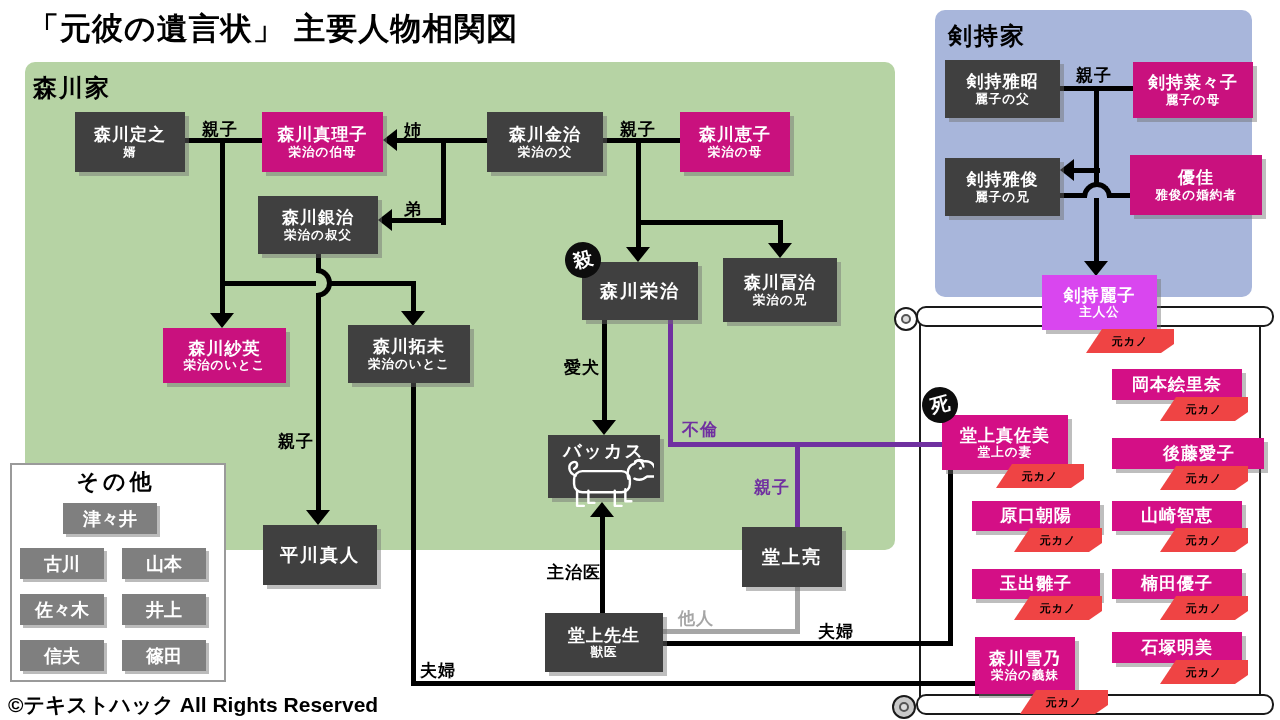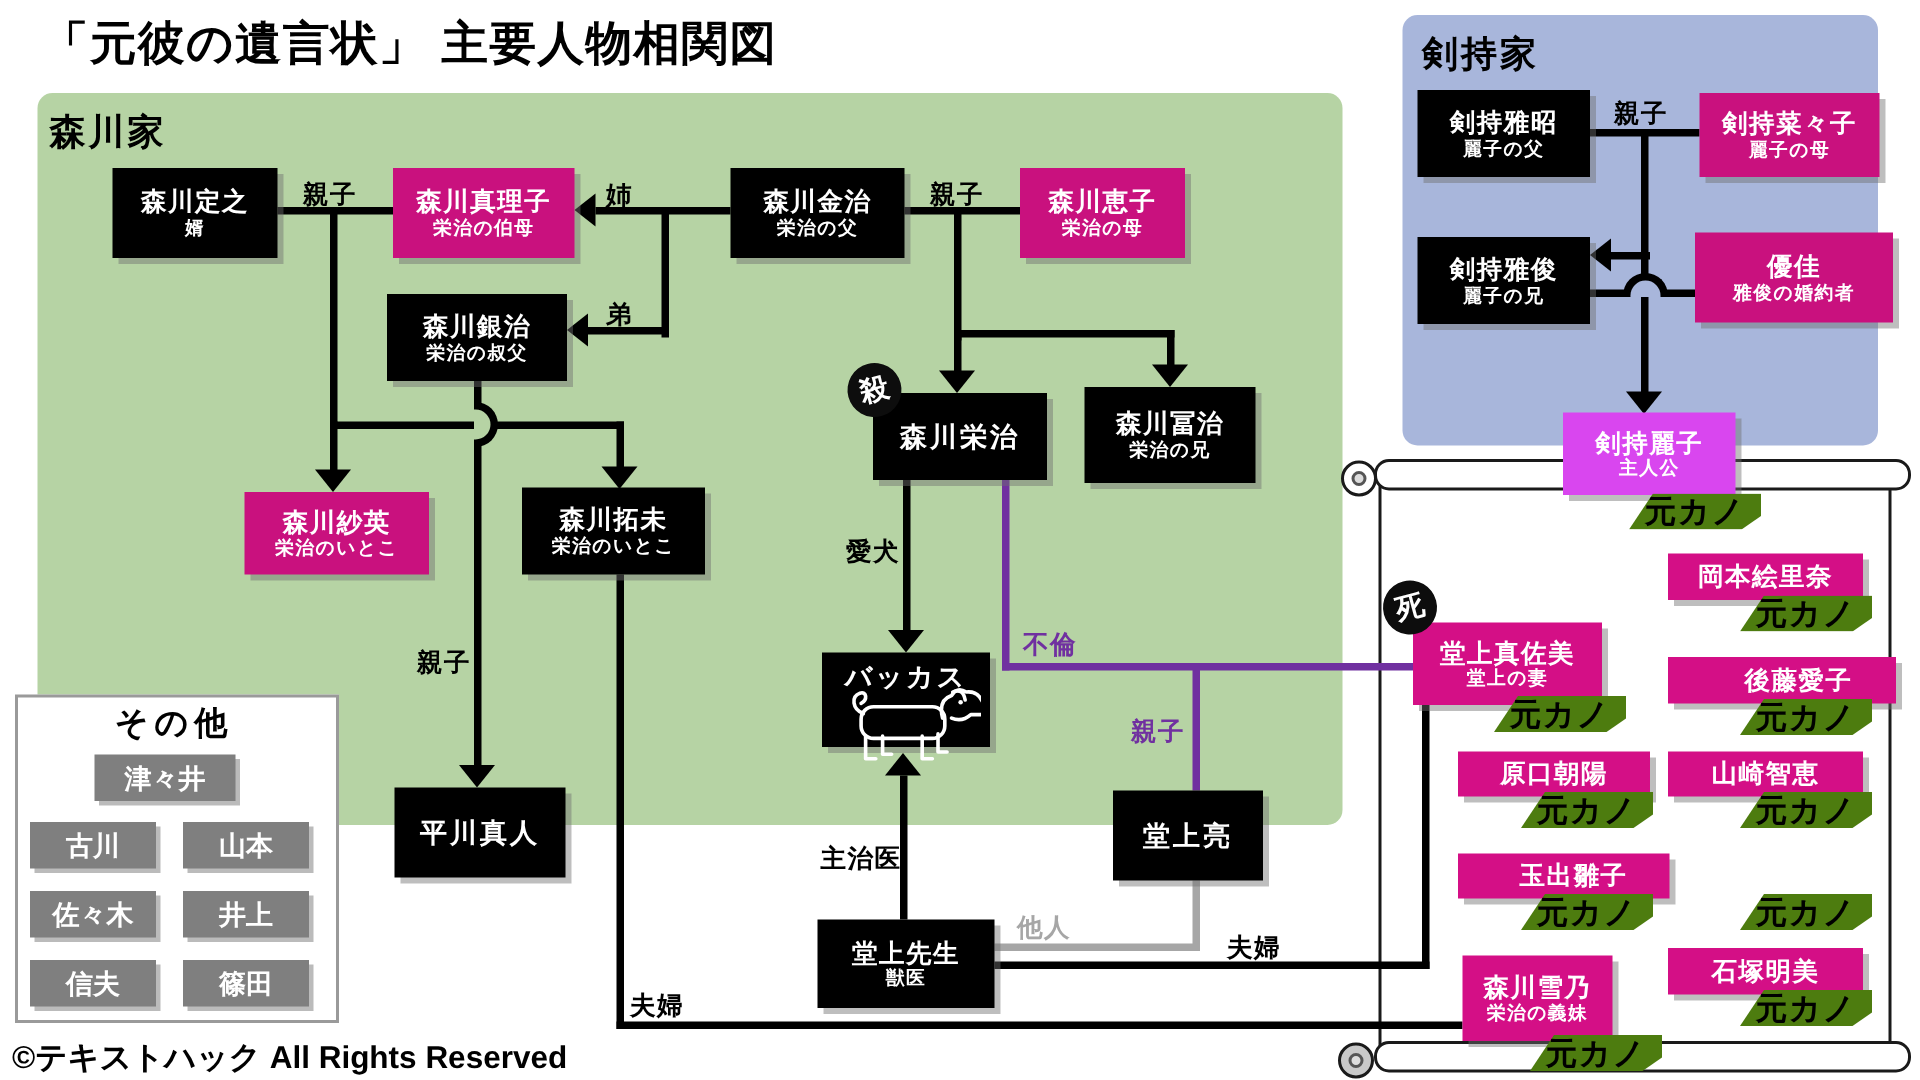--- a/index.html
+++ b/index.html
@@ -8,21 +8,21 @@
   .abs{position:absolute;}
   
   .panel-green{background:#b6d3a4;border-radius:10px;}
   .panel-blue{background:#a8b6db;border-radius:10px;}
   .panel-title{font-size:24px;color:#000;letter-spacing:2px;}
   .panel-white{background:#fff;border:2px solid #9a9a9a;}
   
   .pbox{display:flex;flex-direction:column;align-items:center;justify-content:center;
         color:#fff;text-align:center;line-height:1.15;z-index:5;
         box-shadow:4px 4px 0 rgba(110,110,110,0.45);}
-  .navy{background:#000000;}
+  .navy{background:#404040;}
   .pink{background:#c9117e;}
   .pink2{background:#d40f86;}
   .black{background:#d946ef;}
   .graybox{background:#7f7f7f;box-shadow:3px 3px 0 rgba(120,120,120,0.5);
         display:flex;align-items:center;justify-content:center;color:#fff;font-size:18px;z-index:5;}
   .pname{font-size:17px;letter-spacing:1px;}
   .pname-lg{font-size:18px;letter-spacing:2px;}
   .psub{font-size:12.5px;letter-spacing:1px;}
   
   .ln{background:#000;z-index:2;}
@@ -40,21 +40,21 @@
          border-radius:16px 16px 0 0;background:#a8b6db;box-sizing:border-box;z-index:3;}
   
   .rlabel{font-size:17px;color:#000;z-index:6;white-space:nowrap;letter-spacing:1px;}
   .rlabel-p{color:#7030a0;}
   .rlabel-g{color:#a6a6a6;}
   
   .badge{width:36px;height:36px;border-radius:50%;background:#0d0d0d;color:#fff;
          display:flex;align-items:center;justify-content:center;font-size:19px;
          transform:rotate(-15deg);z-index:6;}
   
-  .tag{background:#4d7c0f;color:#000;font-size:21px;display:flex;align-items:center;
+  .tag{background:#ef4444;color:#000;font-size:11px;display:flex;align-items:center;
        justify-content:center;z-index:5;letter-spacing:1px;
        clip-path:polygon(16px 0,100% 0,100% 15px,calc(100% - 13px) 100%,0 100%);
        filter:drop-shadow(3px 2px 0 #d6d6d6);}
   
   .scroll-body{background:#fff;border:2px solid #1a1a1a;z-index:1;box-sizing:border-box;}
   .scroll-bar{background:#fff;border:2px solid #1a1a1a;border-radius:10px;z-index:3;box-sizing:border-box;}
   .curl{border:2px solid #1a1a1a;border-radius:50%;z-index:4;box-sizing:border-box;}
   .curl-dot{border:2px solid #555;border-radius:50%;background:#ddd;z-index:4;box-sizing:border-box;}
   .title{font-size:31px;color:#000;letter-spacing:1px;z-index:6;}
   .copyright{font-size:21px;color:#000;z-index:6;}
@@ -236,25 +236,28 @@
   <div class="abs pbox pink2" style="left:972px;top:501px;width:128px;height:30px;">
     <div class="pname">原口朝陽</div>
   </div>
   <div class="abs tag" style="left:1014px;top:528px;width:88px;height:24px;">元カノ</div>
 
   <div class="abs pbox pink2" style="left:1112px;top:501px;width:130px;height:30px;">
     <div class="pname">山崎智恵</div>
   </div>
   <div class="abs tag" style="left:1160px;top:528px;width:88px;height:24px;">元カノ</div>
 
-  <div class="abs pbox pink2" style="left:972px;top:569px;width:128px;height:30px;padding-left:13px;">
+  <div class="abs pbox pink2" style="left:972px;top:569px;width:128px;height:30px;">
     <div class="pname">玉出雛子</div>
   </div>
   <div class="abs tag" style="left:1014px;top:596px;width:88px;height:24px;">元カノ</div>
 
+  <div class="abs pbox pink2" style="left:1112px;top:569px;width:130px;height:30px;">
+    <div class="pname">楠田優子</div>
+  </div>
   <div class="abs tag" style="left:1160px;top:596px;width:88px;height:24px;">元カノ</div>
 
   <div class="abs pbox pink2" style="left:975px;top:637px;width:100px;height:57px;text-align:right;">
     <div class="pname">森川雪乃</div>
     <div class="psub">栄治の義妹</div>
   </div>
   <div class="abs tag" style="left:1020px;top:690px;width:88px;height:24px;">元カノ</div>
 
   <div class="abs pbox pink2" style="left:1112px;top:632px;width:130px;height:31px;">
     <div class="pname">石塚明美</div>

